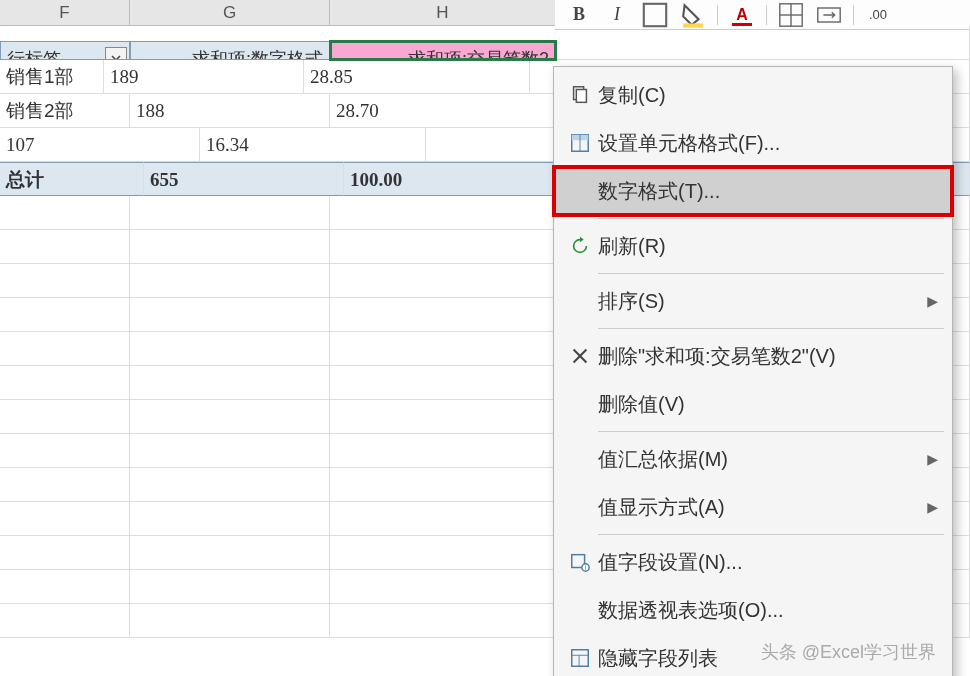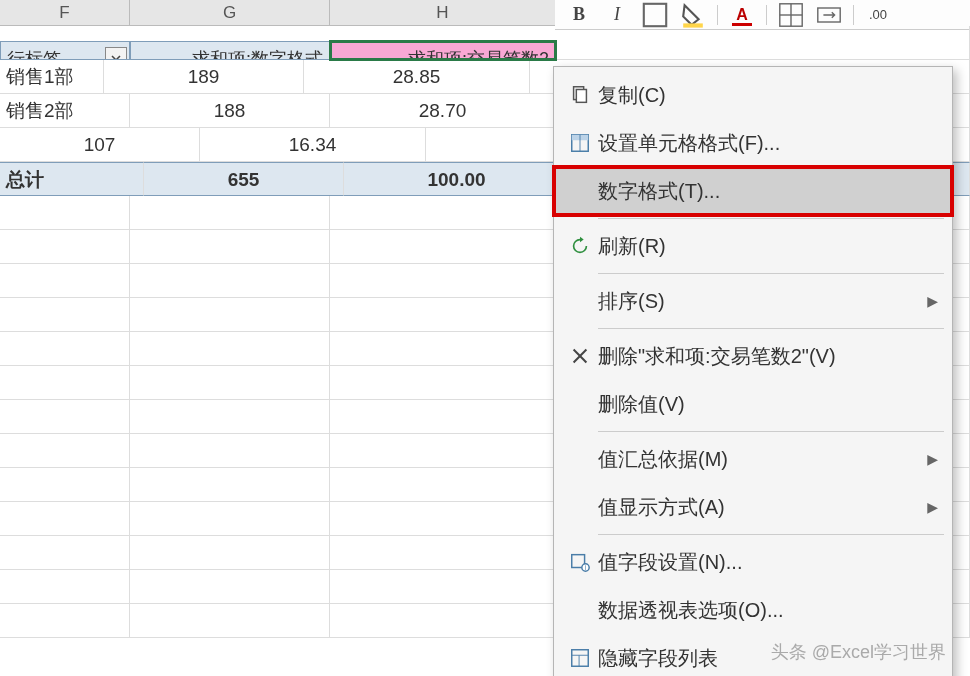--- a/index.html
+++ b/index.html
@@ -39,21 +39,21 @@
   }
   .cell {
     border-right: 1px solid #ddd;
     border-bottom: 1px solid #ddd;
     padding: 0 6px;
     line-height: 34px;
     white-space: nowrap;
     overflow: hidden;
     font-size: 19px;
   }
-  .cell.num { text-align: center; }
+  .cell.num { text-align: left; font-family: Liberation Serif, serif; }
   .pivot-header {
     background: #dde7f0;
     border: 1px solid #7f9db9;
     font-weight: normal;
     font-size: 18px;
     position: relative;
     margin-top: 15px;
   }
   .pivot-header.selected {
     outline: 3px solid #2a7a47;
@@ -134,21 +134,21 @@
   }
   .menu-sep {
     height: 1px;
     background: #ccc;
     margin: 3px 8px 3px 44px;
   }
   .mi-icon svg { width: 22px; height: 22px; }
   
   .watermark {
     position: absolute;
-    right: 24px;
+    right: 34px;
     bottom: 12px;
     font-size: 18px;
     color: #aaa;
     z-index: 50;
     pointer-events: none;
   }
 </style>
 </head>
 <body>
 

